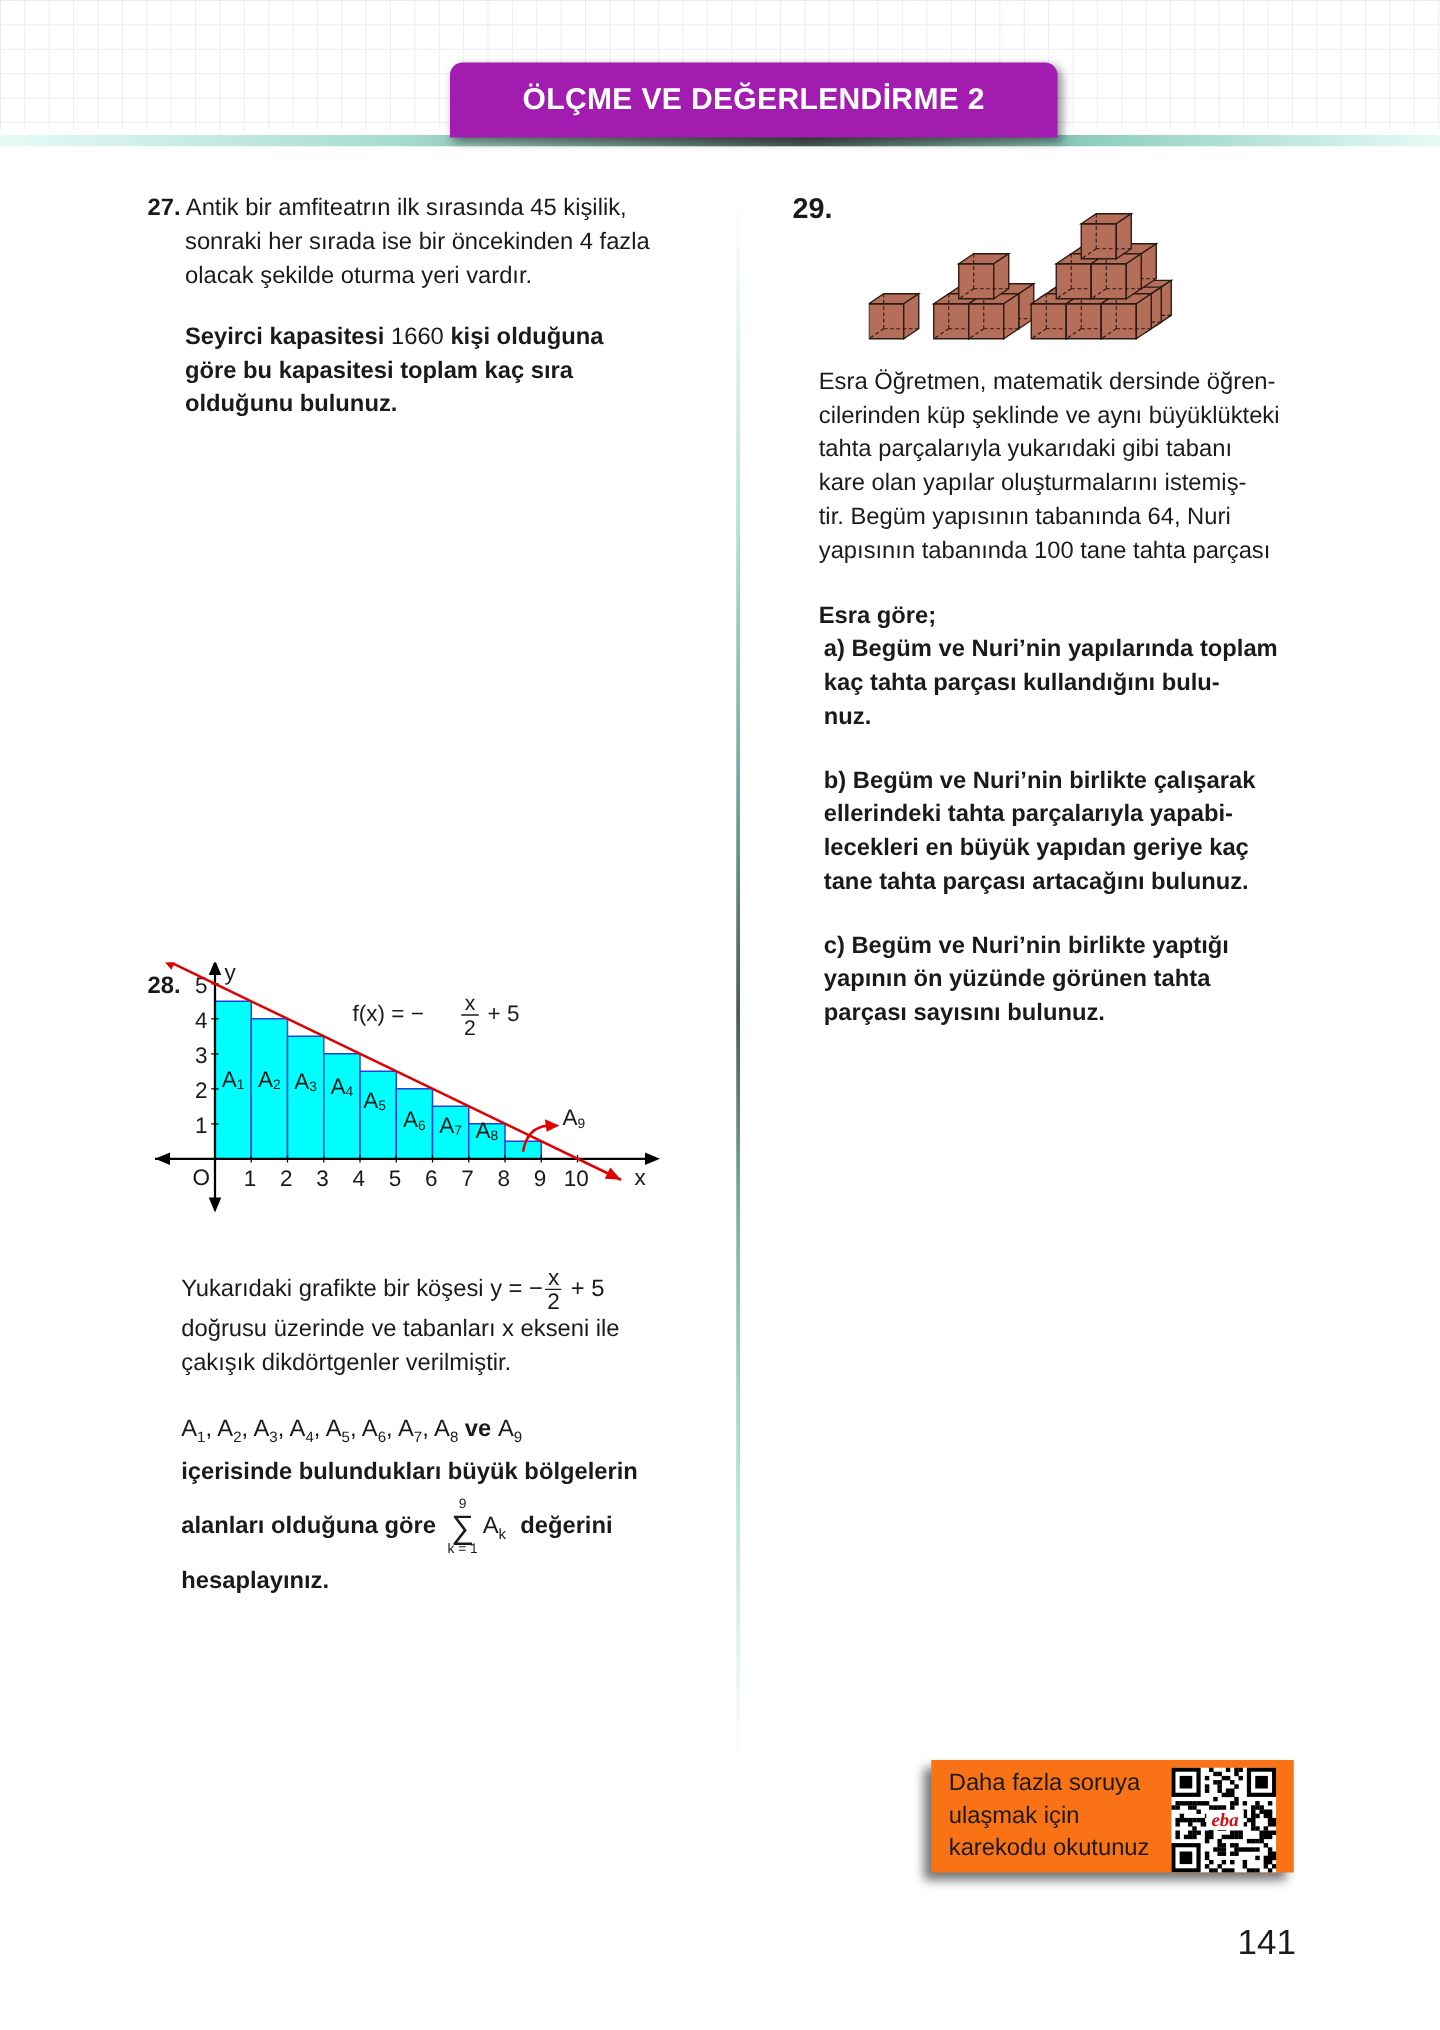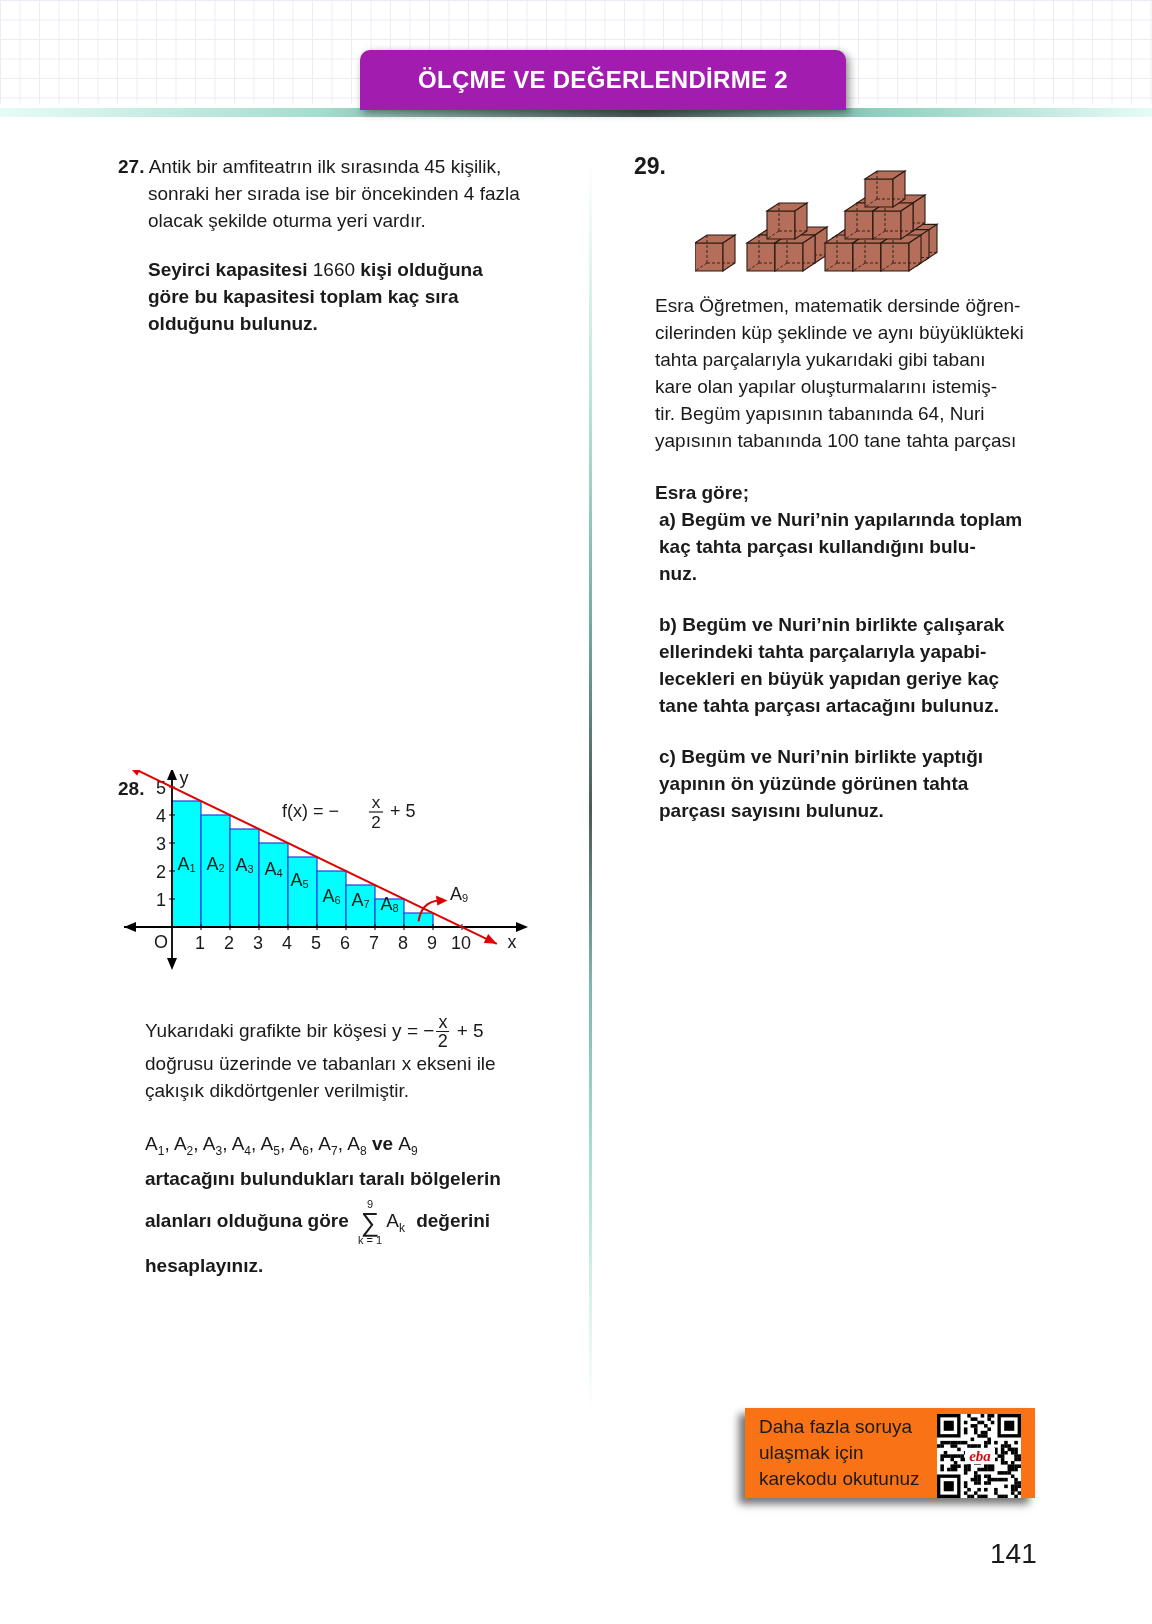--- a/index.html
+++ b/index.html
@@ -319,21 +319,21 @@
     <span>Yukarıdaki grafikte bir köşesi  y = −</span><span class="frac">
         <span class="num">x</span>
         <span>2</span>
       </span><span> + 5</span>
   </div>
   <div>doğrusu üzerinde ve tabanları x ekseni ile</div>
   <div>çakışık dikdörtgenler verilmiştir.</div>
 
   <div class="q28para2">
     <div id="q28-areas"><span>A<sub>1</sub></span>, <span>A<sub>2</sub></span>, <span>A<sub>3</sub></span>, <span>A<sub>4</sub></span>, <span>A<sub>5</sub></span>, <span>A<sub>6</sub></span>, <span>A<sub>7</sub></span>, <span>A<sub>8</sub></span> <span class="b">ve </span><span>A<sub>9</sub></span></div>
-    <div class="b">artacağını bulundukları taralı bölgelerin</div>
+    <div class="b">içerisinde bulundukları büyük bölgelerin</div>
     <div class="b" style="margin-top:6px;">
       <span>alanları olduğuna göre</span>
       <span class="sigma">
         <span class="lim">9</span>
         <span class="sym">∑</span>
         <span class="lim">k = 1</span>
       </span><span style="font-weight:normal">A</span><sub style="font-weight:normal">k</sub>
       <span style="margin-left:6px;">değerini</span>
     </div>
     <div class="b" style="margin-top:6px;">hesaplayınız.</div>

